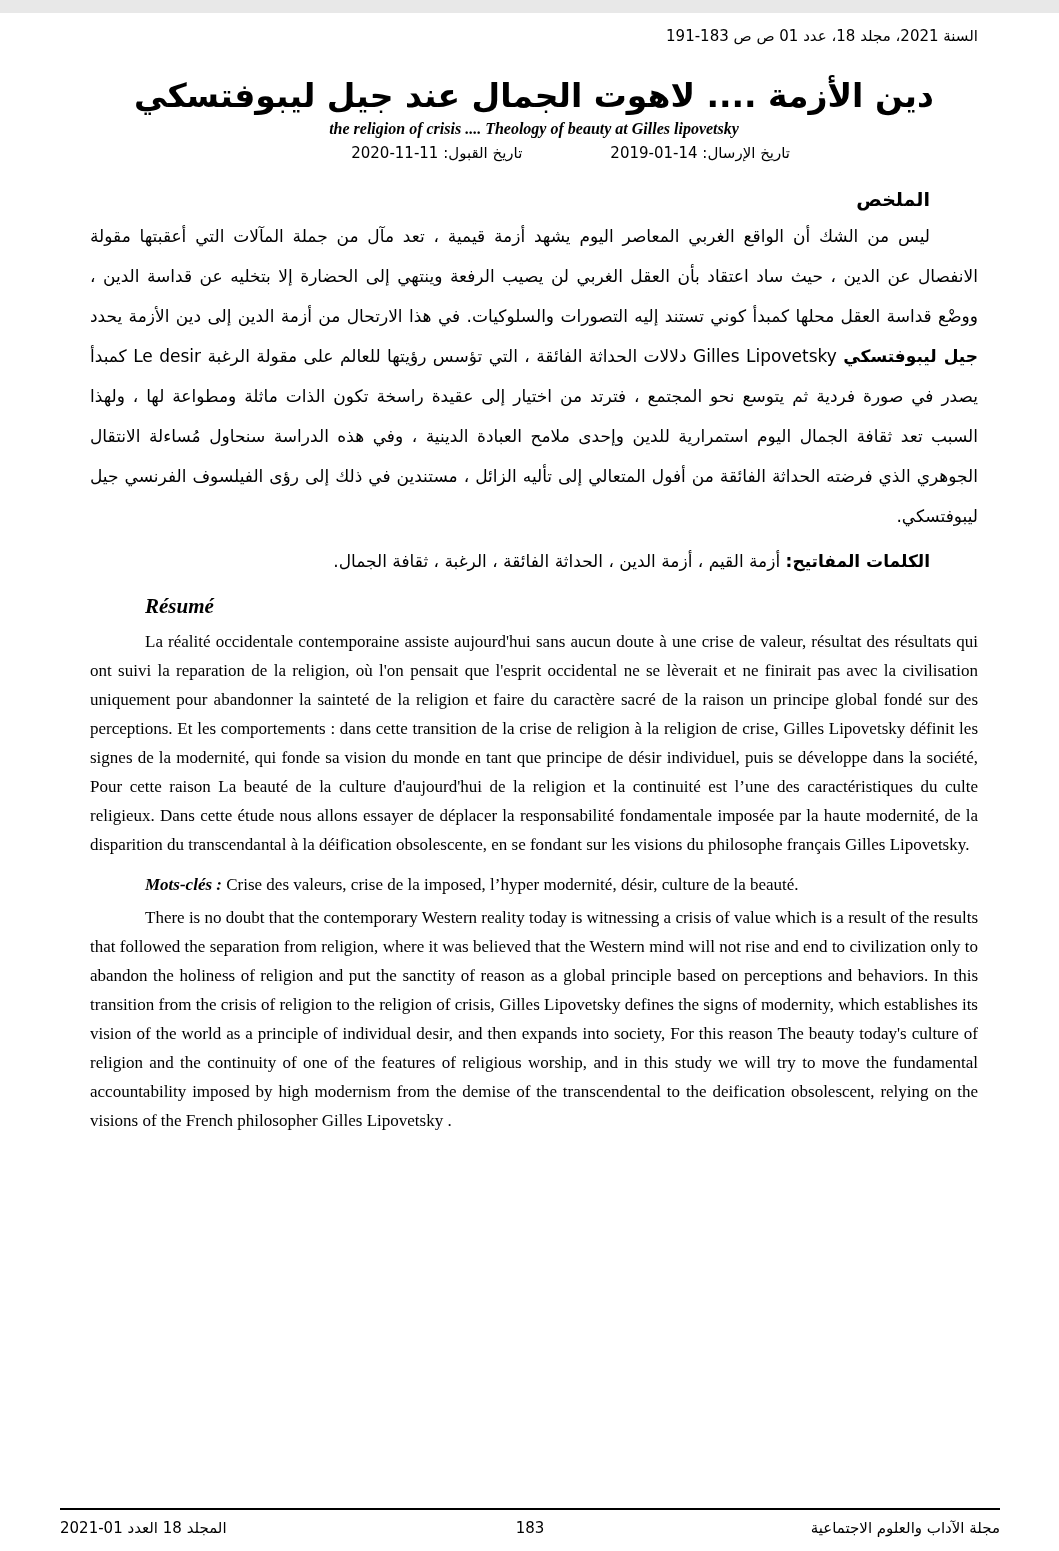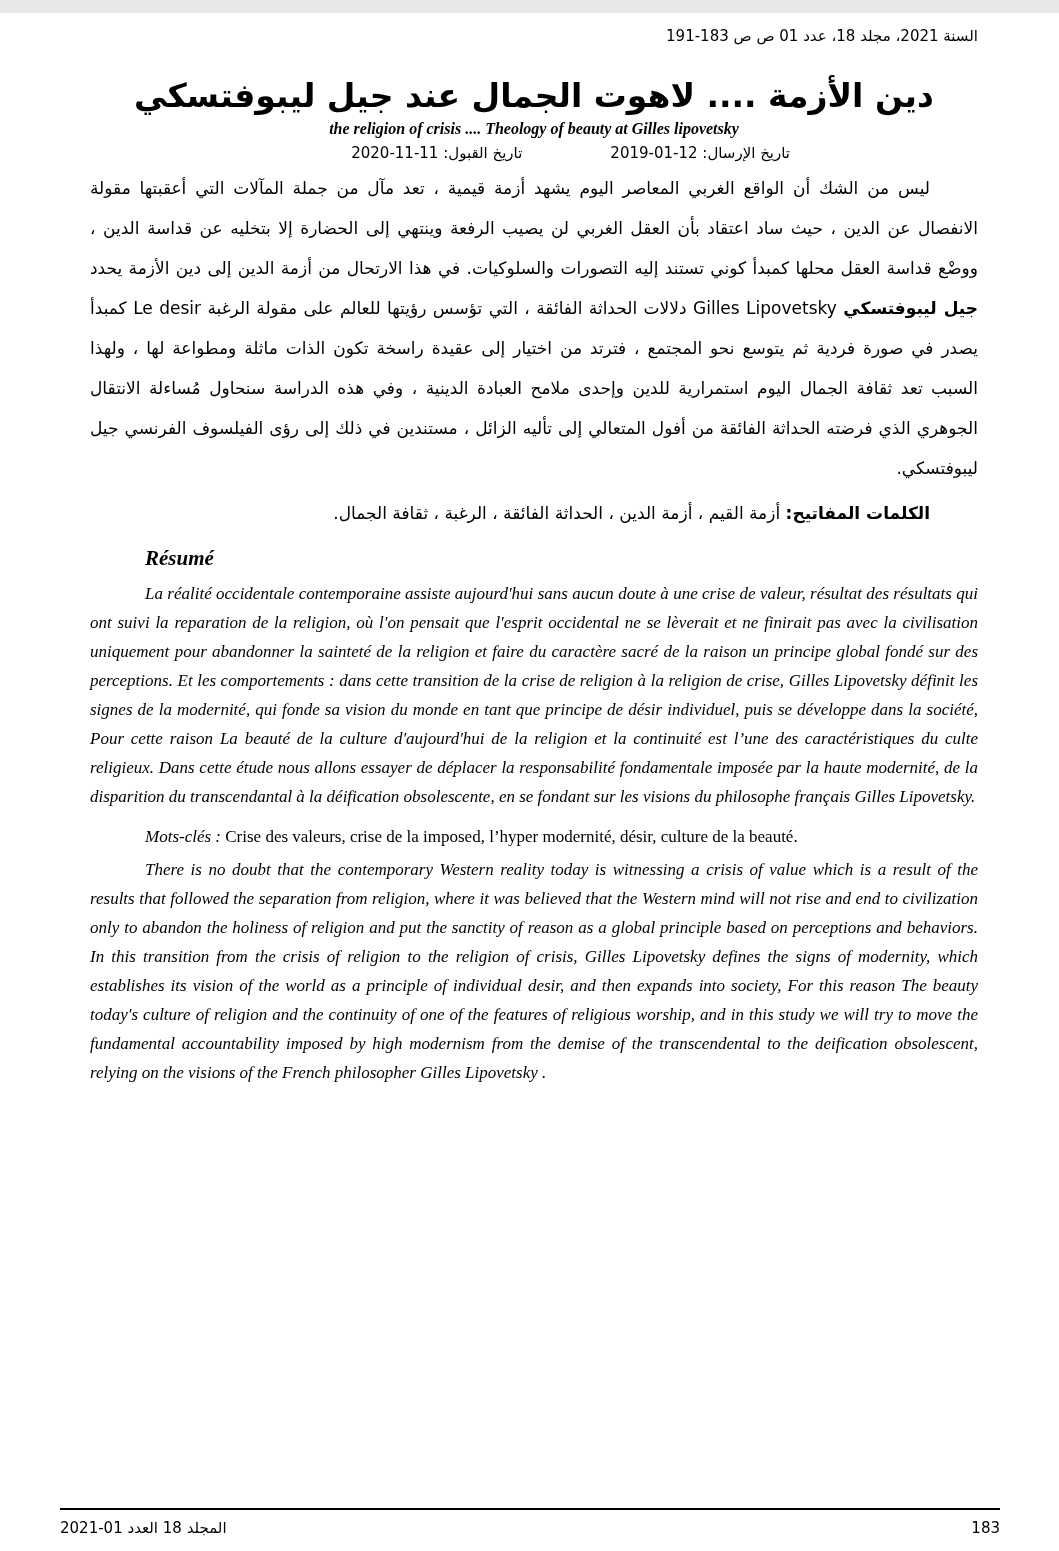--- a/index.html
+++ b/index.html
@@ -94,36 +94,35 @@
   .heading-latin {
     font-family:"Liberation Serif", serif;
     font-style:italic;
     font-weight:bold;
     font-size:21px;
     margin:14px 0 0 55px;
   }
 
   .para-latin {
     font-family:"Liberation Serif", serif;
-    font-style:italic;
     font-size:17px;
     line-height:29px;
     text-align:justify;
     text-indent:55px;
     margin-top:8px;
   }
 
   .keywords-latin {
     font-family:"Liberation Serif", serif;
     font-size:17px;
     margin:16px 0 0 55px;
   }
   .keywords-latin .label {
     font-style:italic;
-    font-weight:normal;
+    font-weight:bold;
   }
 
   .footer {
     position:absolute;
     top:1495px; left:60px;
     width:940px;
     border-top:2px solid #000;
     padding-top:9px;
     display:flex;
     align-items:center;
@@ -143,43 +142,45 @@
 
     <div class="journal-info">السنة 2021، مجلد 18، عدد 01 ص ص 183-191</div>
 
     <div class="title-ar">دين الأزمة .... لاهوت الجمال عند جيل ليبوفتسكي</div>
 
     <div class="title-en">the religion of crisis .... Theology of beauty at Gilles lipovetsky</div>
 
     <div class="dates">
       <span>
         <span>تاريخ الإرسال:</span>
-        <span class="date-value">2019-01-12</span>
+        <span class="date-value">2019-01-14</span>
       </span>
       <span>
         <span>تاريخ القبول:</span>
         <span class="date-value">2020-11-11</span>
       </span>
     </div>
 
 
+    <div class="heading-ar">الملخص</div>
 
     <div class="para-ar"><span>ليس من الشك أن الواقع الغربي المعاصر اليوم يشهد أزمة قيمية ، تعد مآل من جملة المآلات التي أعقبتها مقولة الانفصال عن الدين ، حيث ساد اعتقاد بأن العقل الغربي لن يصيب الرفعة وينتهي إلى الحضارة إلا بتخليه عن قداسة الدين ، ووضْع قداسة العقل محلها كمبدأ كوني تستند إليه التصورات والسلوكيات. في هذا الارتحال من أزمة الدين إلى دين الأزمة يحدد </span><span class="bold">جيل ليبوفتسكي</span><span> Gilles Lipovetsky دلالات الحداثة الفائقة ، التي تؤسس رؤيتها للعالم على مقولة الرغبة Le desir كمبدأ يصدر في صورة فردية ثم يتوسع نحو المجتمع ، فترتد من اختيار إلى عقيدة راسخة تكون الذات ماثلة ومطواعة لها ، ولهذا السبب تعد ثقافة الجمال اليوم استمرارية للدين وإحدى ملامح العبادة الدينية ، وفي هذه الدراسة سنحاول مُساءلة الانتقال الجوهري الذي فرضته الحداثة الفائقة من أفول المتعالي إلى تأليه الزائل ، مستندين في ذلك إلى رؤى الفيلسوف الفرنسي جيل ليبوفتسكي.</span></div>
 
     <div class="keywords-ar"><span class="label">الكلمات المفاتيح:</span><span> أزمة القيم ، أزمة الدين ، الحداثة الفائقة ، الرغبة ، ثقافة الجمال.</span></div>
 
     <div class="heading-latin">Résumé</div>
 
     <div class="para-latin">La réalité occidentale contemporaine assiste aujourd'hui sans aucun doute à une crise de valeur, résultat des résultats qui ont suivi la reparation de la religion, où l'on pensait que l'esprit occidental ne se lèverait et ne finirait pas avec la civilisation uniquement pour abandonner la sainteté de la religion et faire du caractère sacré de la raison un principe global fondé sur des perceptions. Et les comportements : dans cette transition de la crise de religion à la religion de crise, Gilles Lipovetsky définit les signes de la modernité, qui fonde sa vision du monde en tant que principe de désir individuel, puis se développe dans la société, Pour cette raison La beauté de la culture d'aujourd'hui de la religion et la continuité est l’une des caractéristiques du culte religieux. Dans cette étude nous allons essayer de déplacer la responsabilité fondamentale imposée par la haute modernité, de la disparition du transcendantal à la déification obsolescente, en se fondant sur les visions du philosophe français Gilles Lipovetsky.</div>
 
     <div class="keywords-latin"><span class="label">Mots-clés :</span><span> Crise des valeurs, crise de la imposed, l’hyper modernité, désir, culture de la beauté.</span></div>
 
 
     <div class="para-latin">There is no doubt that the contemporary Western reality today is witnessing a crisis of value which is a result of the results that followed the separation from religion, where it was believed that the Western mind will not rise and end to civilization only to abandon the holiness of religion and put the sanctity of reason as a global principle based on perceptions and behaviors. In this transition from the crisis of religion to the religion of crisis, Gilles Lipovetsky defines the signs of modernity, which establishes its vision of the world as a principle of individual desir, and then expands into society, For this reason The beauty today's culture of religion and the continuity of one of the features of religious worship, and in this study we will try to move the fundamental accountability imposed by high modernism from the demise of the transcendental to the deification obsolescent, relying on the visions of the French philosopher Gilles Lipovetsky .</div>
 
 
   </div>
 
   <div class="footer">
     <span class="side footer-left">المجلد 18 العدد 01-2021</span>
     <span class="footer-center">183</span>
+    <span class="side footer-right">مجلة الآداب والعلوم الاجتماعية</span>
   </div>
 </div>
 
 </body></html>

